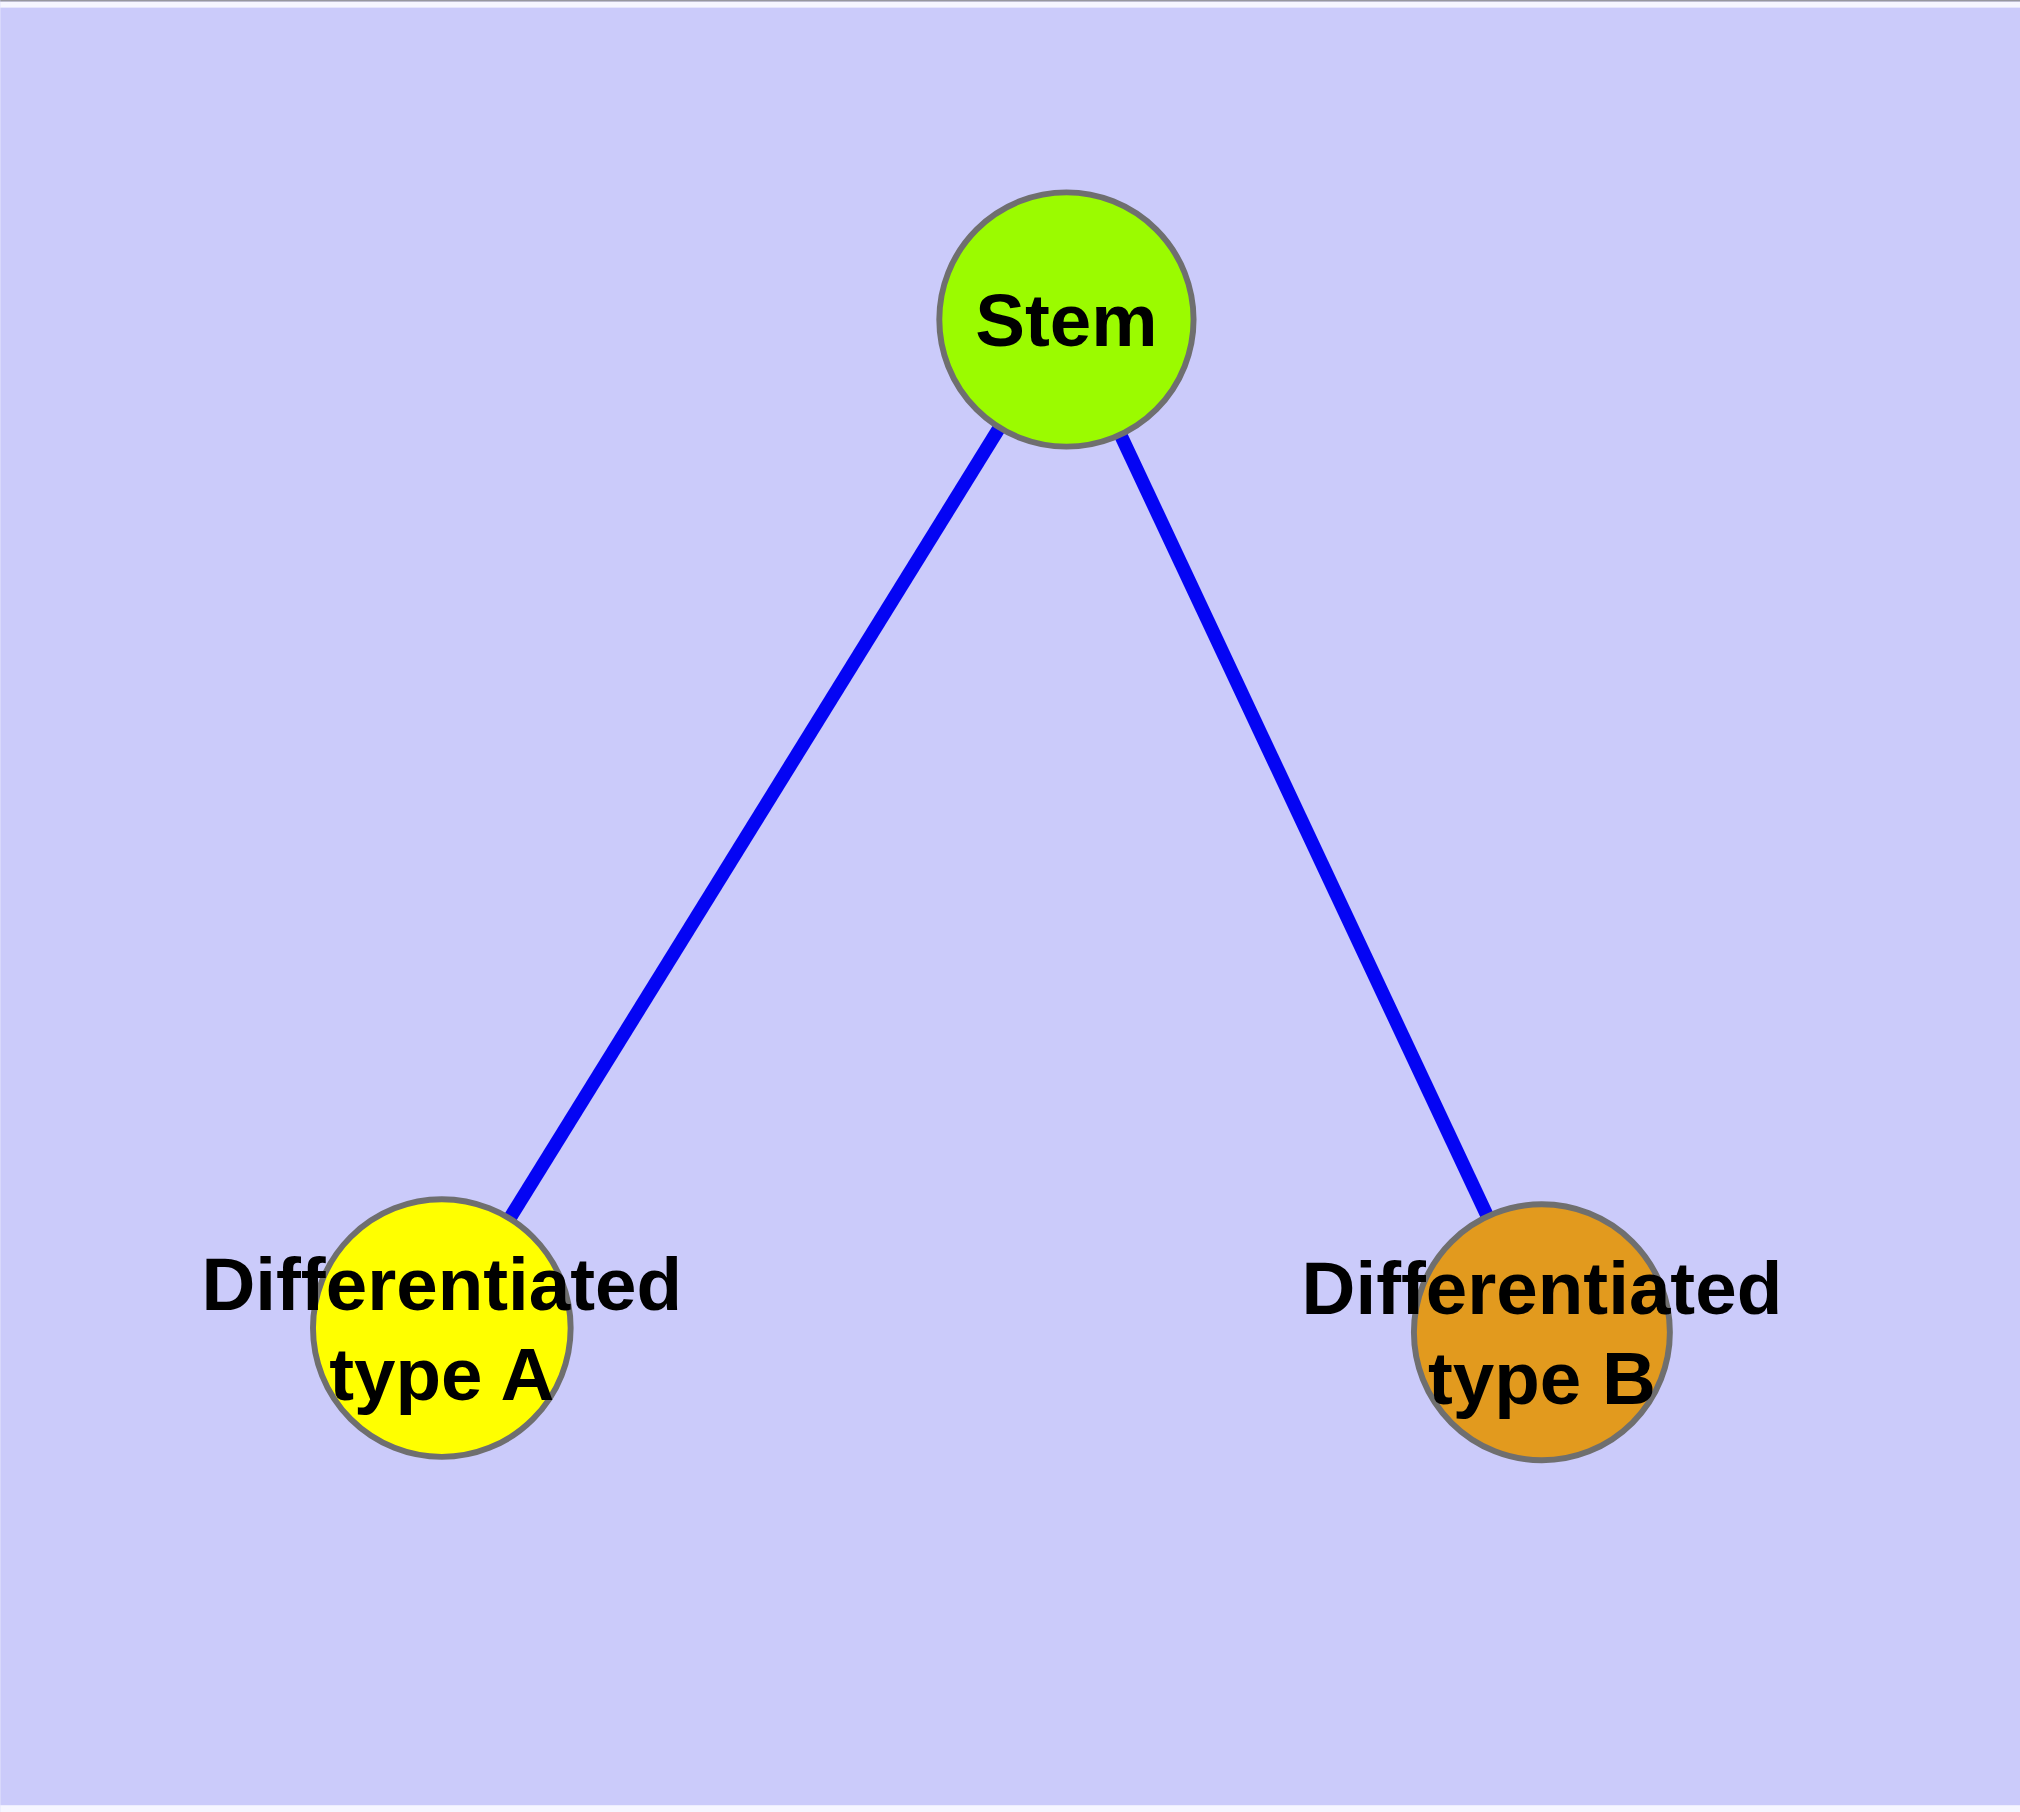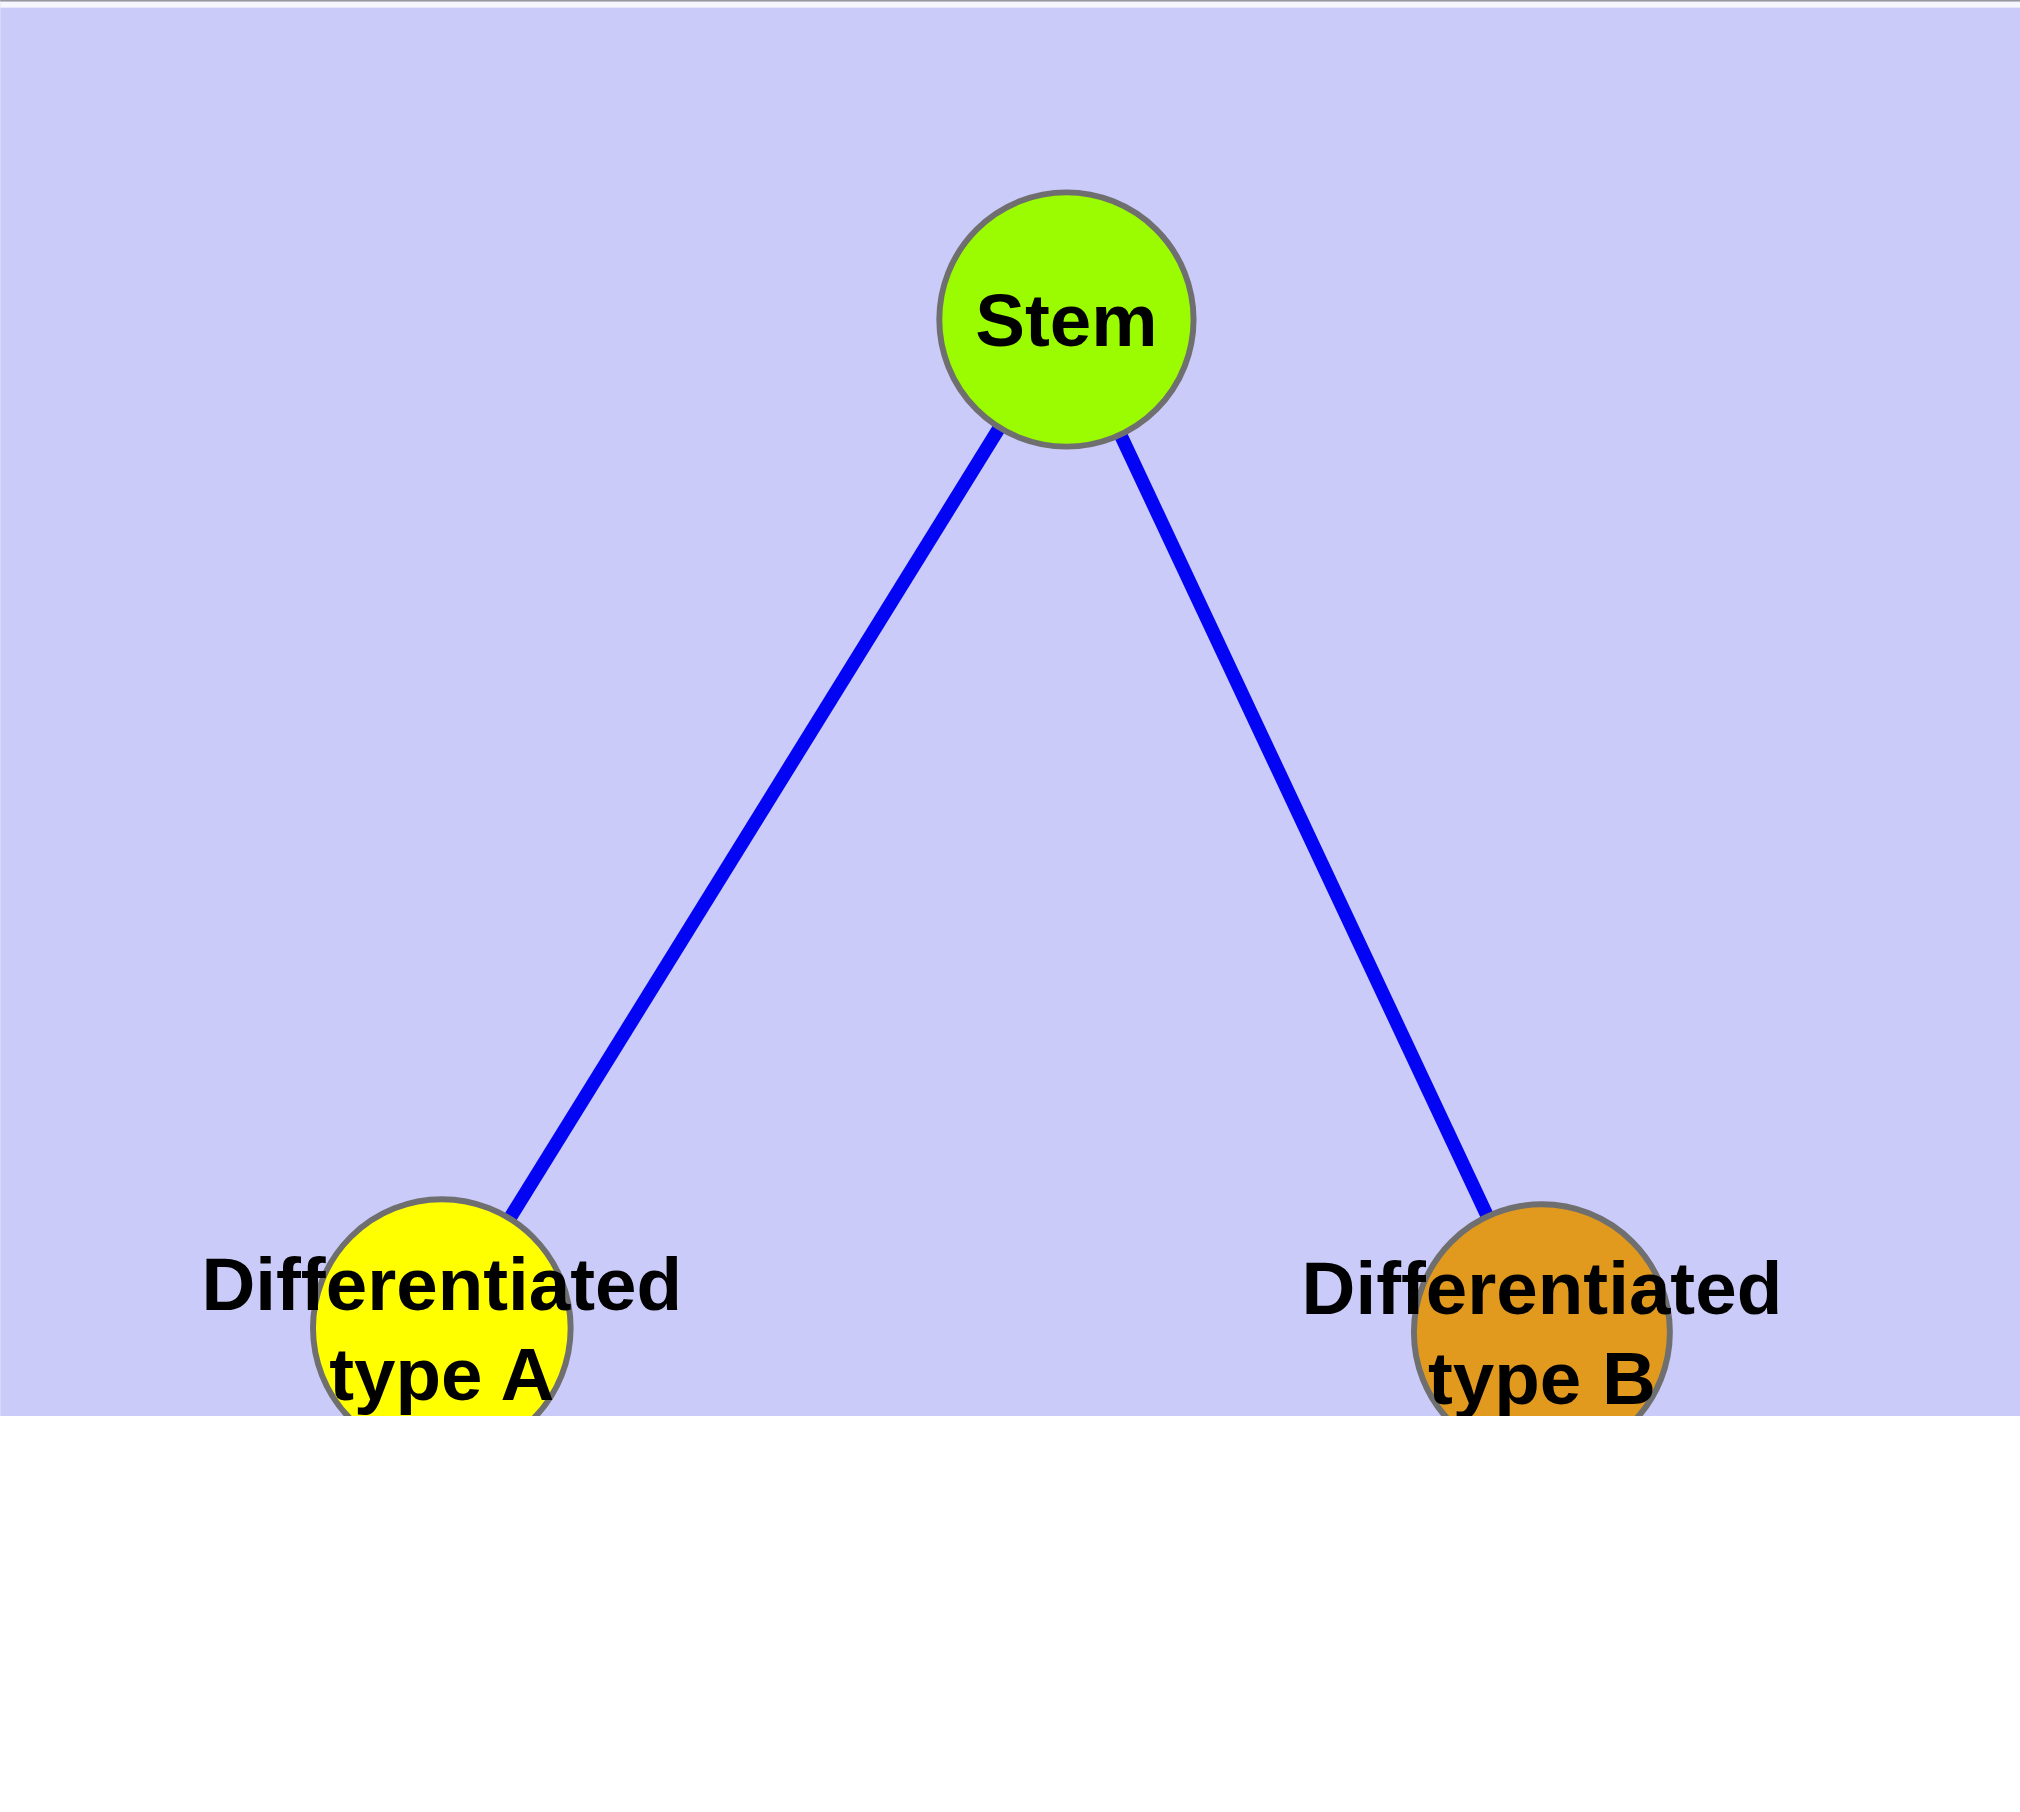--- a/index.html
+++ b/index.html
@@ -3,21 +3,21 @@
 <meta charset="utf-8">
 <style>
   html, body {
     margin: 0;
     padding: 0;
     background: #ffffff;
   }
   .canvas {
     position: relative;
     width: 2021px;
-    height: 1416px;
+    height: 1812px;
     overflow: hidden;
     text-decoration: underline;
   }
   svg {
     display: block;
     width: 2021px;
     height: 1812px;
   }
   .node-label {
     font-family: "Liberation Sans", sans-serif;

